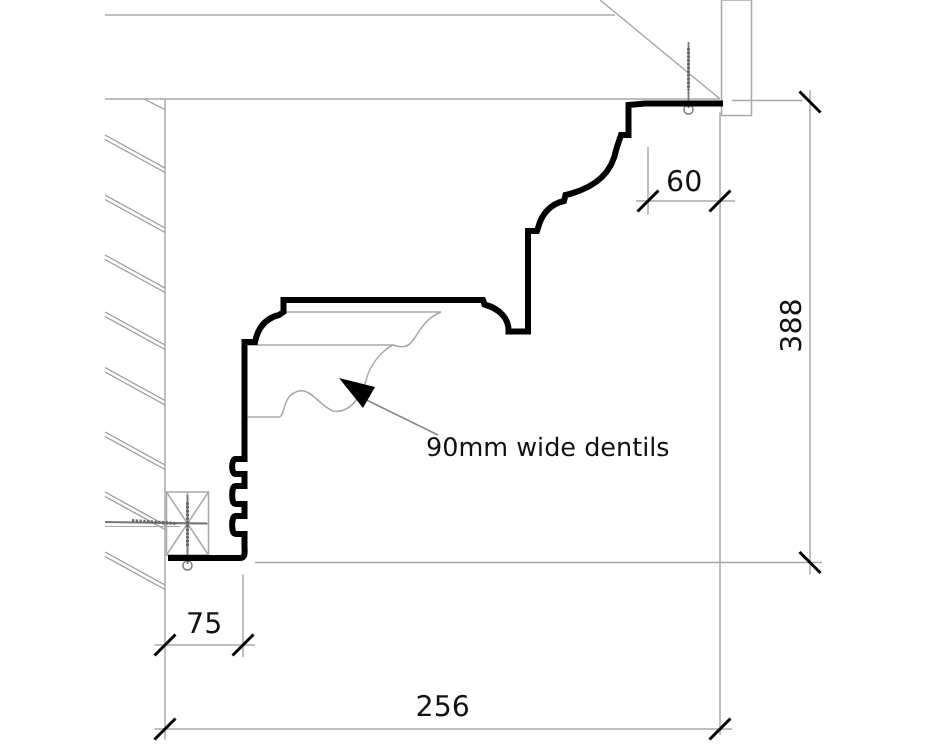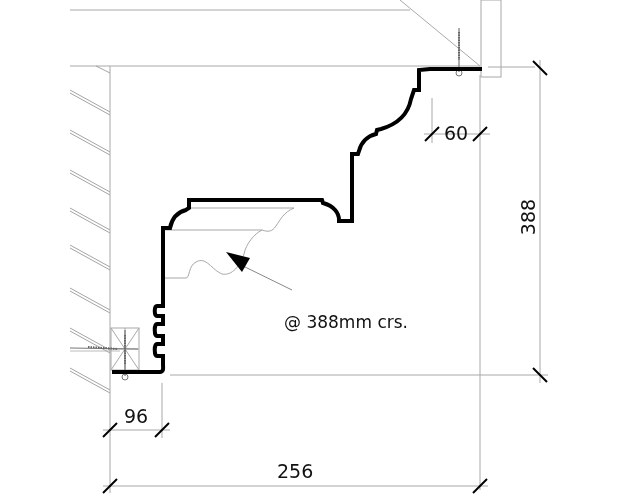--- a/index.html
+++ b/index.html
@@ -109,19 +109,19 @@
     <line class="tick" x1="103" y1="493" x2="117" y2="479"></line>
     <line class="tick" x1="473" y1="493" x2="487" y2="479"></line>
   </g>
 
   <g>
     <line x1="243" y1="266" x2="292" y2="290" stroke="#888" stroke-width="1"></line>
     <polygon points="226,252 250,258 242,272" fill="#000"></polygon>
   </g>
 </svg>
 
-<div class="dimtext" style="left:444px; top:110px;margin-top:12px;">60</div>
+<div class="dimtext" style="left:444px; top:110px;">60</div>
 <div class="dimtext rot" style="left:508px; top:206px; width:40px; text-align:center;">388</div>
-<div class="dimtext" style="left:124px; top:405px;">96</div>
+<div class="dimtext" style="left:124px; top:405px;">75</div>
 <div class="dimtext" style="left:277px; top:460px;">256</div>
 
-<div class="label" style="left:284px; top:311px;">@ 388mm crs.</div>
+<div class="label" style="left:284px; top:288px;">90mm wide dentils</div>
 </div>
 
 </body></html>

